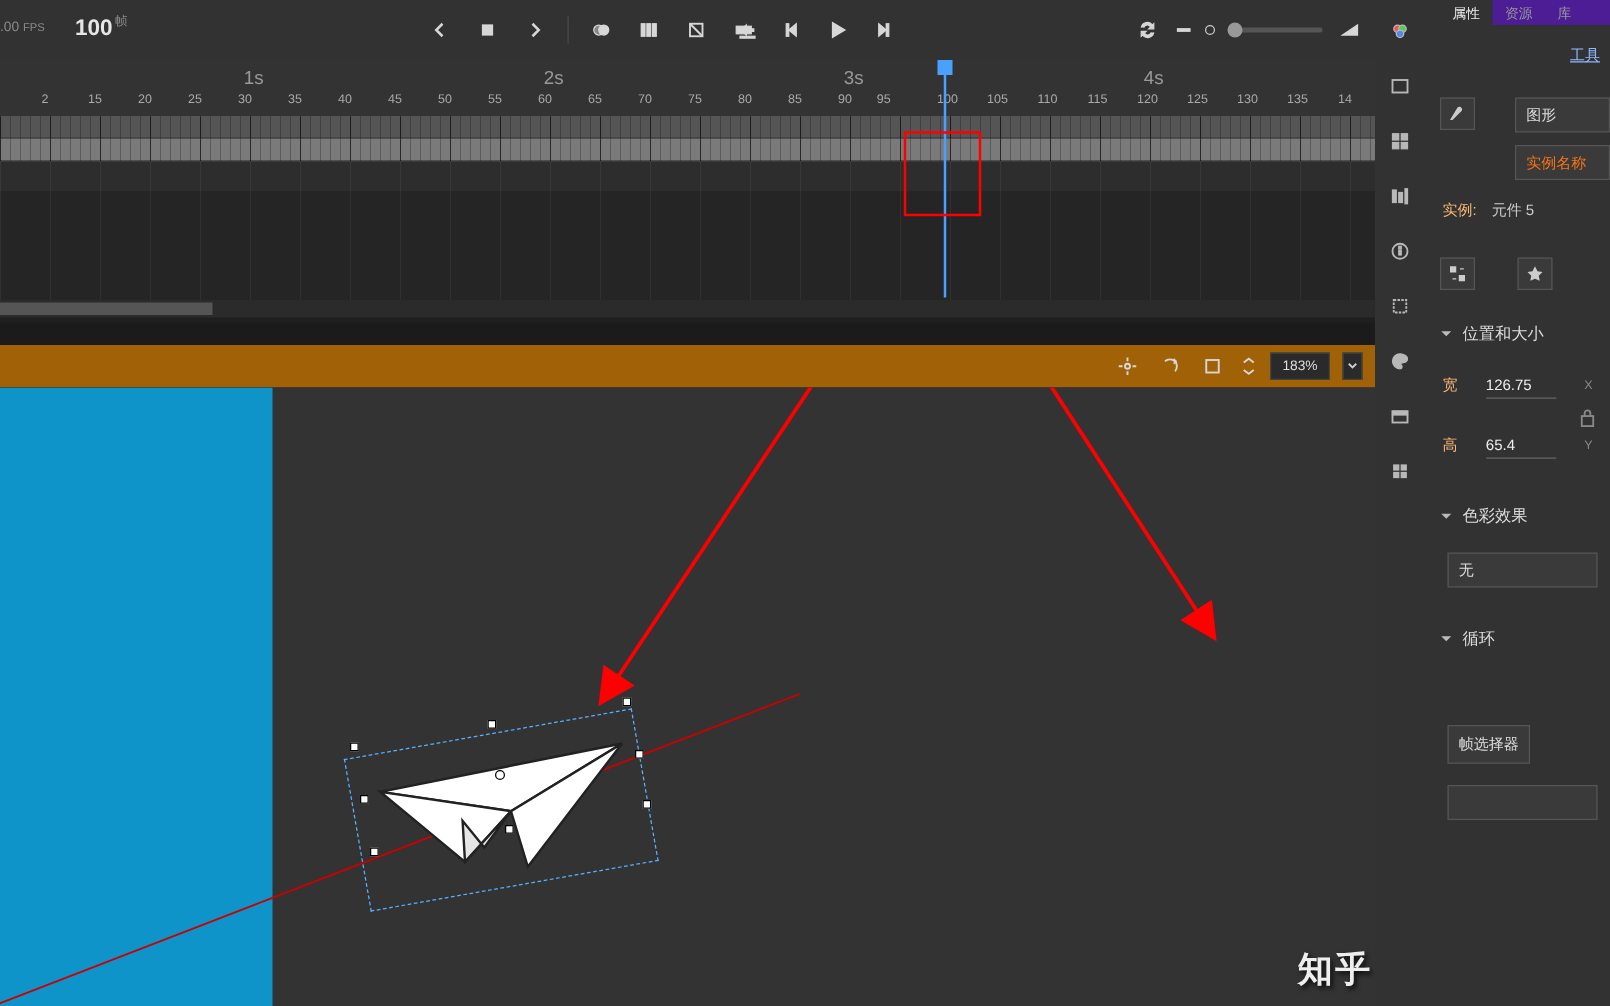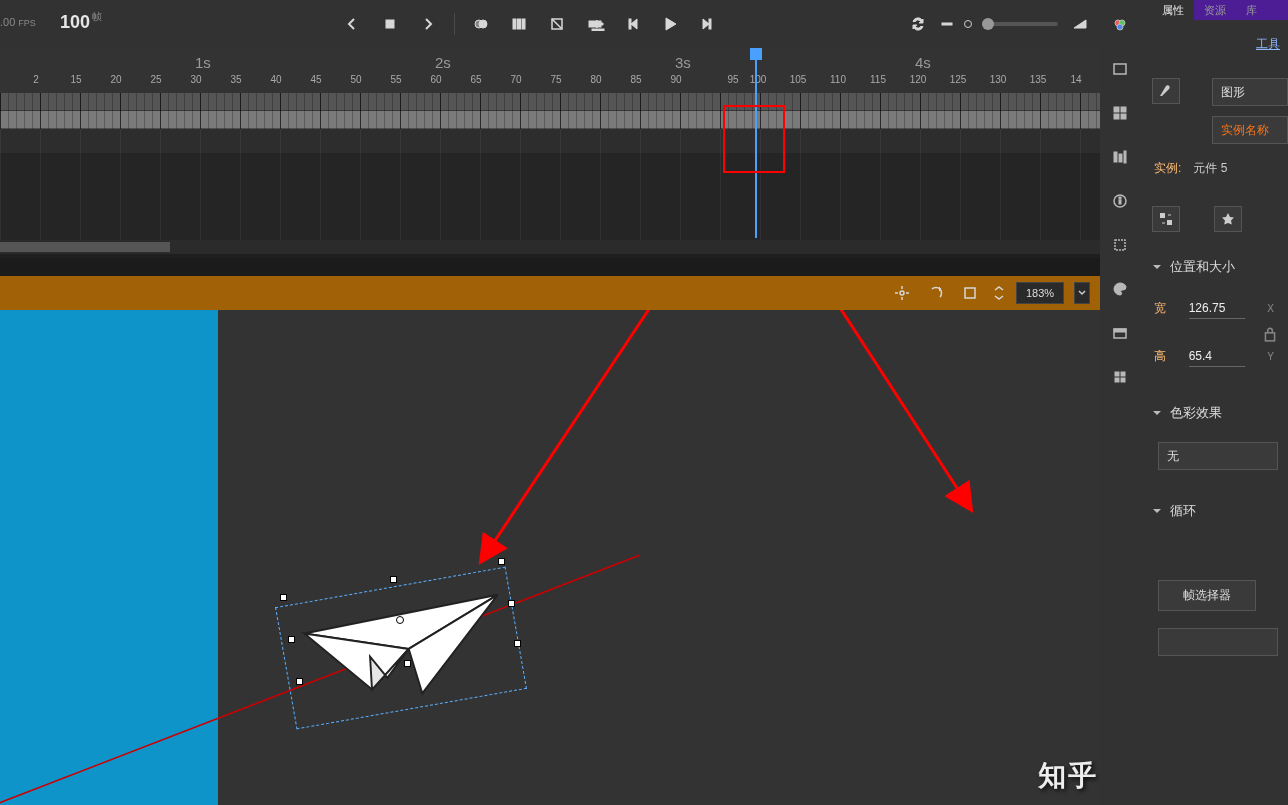--- a/index.html
+++ b/index.html
@@ -76,21 +76,21 @@
 .tab{flex:0 0 auto;padding:3px 10px;font-size:11px;color:#999}
 .tab.active{background:#323232;color:#eee}
 .p-row{position:absolute;left:0;display:flex;align-items:center;padding:0 14px;width:148px}
 .tool-link{position:absolute;right:8px;top:36px;font-size:12px;color:#8eb9ff;text-decoration:underline}
 .chip{position:absolute;left:12px;width:28px;height:26px;border:1px solid #555;background:#3a3a3a;display:flex;align-items:center;justify-content:center}
 .dd{position:absolute;height:28px;background:#3a3a3a;border:1px solid #555;display:flex;align-items:center;padding:0 8px;font-size:12px;color:#ddd}
 .section-head{position:absolute;left:12px;display:flex;align-items:center;gap:8px;font-size:13px;color:#ddd}
 .section-head svg{width:10px;height:10px;fill:#bbb}
 .lbl{font-size:12px;color:#fdba74}
 .val{font-size:12px;color:#eee;border-bottom:1px solid #666;padding:3px 0;min-width:56px;display:inline-block}
-.btn{background:#3a3a3a;border:1px solid #555;padding:6px 24px;font-size:12px;color:#ddd;cursor:pointer}
+.btn{background:#3a3a3a;border:1px solid #555;padding:6px 8px;font-size:12px;color:#ddd;cursor:pointer}
 </style>
 </head>
 <body>
 
 <div class="app">
 
   <div class="timeline">
     <div class="tl-toolbar">
       <div class="fps-box">
         <span class="fps-dec"><span>.00</span> <span style="font-size:9px">FPS</span></span>
@@ -209,21 +209,21 @@
           <div class="tick-num" style="left: 316px;">45</div>
           <div class="tick-num" style="left: 356px;">50</div>
           <div class="tick-num" style="left: 396px;">55</div>
           <div class="tick-num" style="left: 436px;">60</div>
           <div class="tick-num" style="left: 476px;">65</div>
           <div class="tick-num" style="left: 516px;">70</div>
           <div class="tick-num" style="left: 556px;">75</div>
           <div class="tick-num" style="left: 596px;">80</div>
           <div class="tick-num" style="left: 636px;">85</div>
           <div class="tick-num" style="left: 676px;">90</div>
-          <div class="tick-num" style="left: 733px;">95</div>
+          <div class="tick-num" style="left: 707px;">95</div>
           <div class="tick-num" style="left: 758px;">100</div>
           <div class="tick-num" style="left: 798px;">105</div>
           <div class="tick-num" style="left: 838px;">110</div>
           <div class="tick-num" style="left: 878px;">115</div>
           <div class="tick-num" style="left: 918px;">120</div>
           <div class="tick-num" style="left: 958px;">125</div>
           <div class="tick-num" style="left: 998px;">130</div>
           <div class="tick-num" style="left: 1038px;">135</div>
           <div class="tick-num" style="left: 1076px;">14</div>
         </div>

